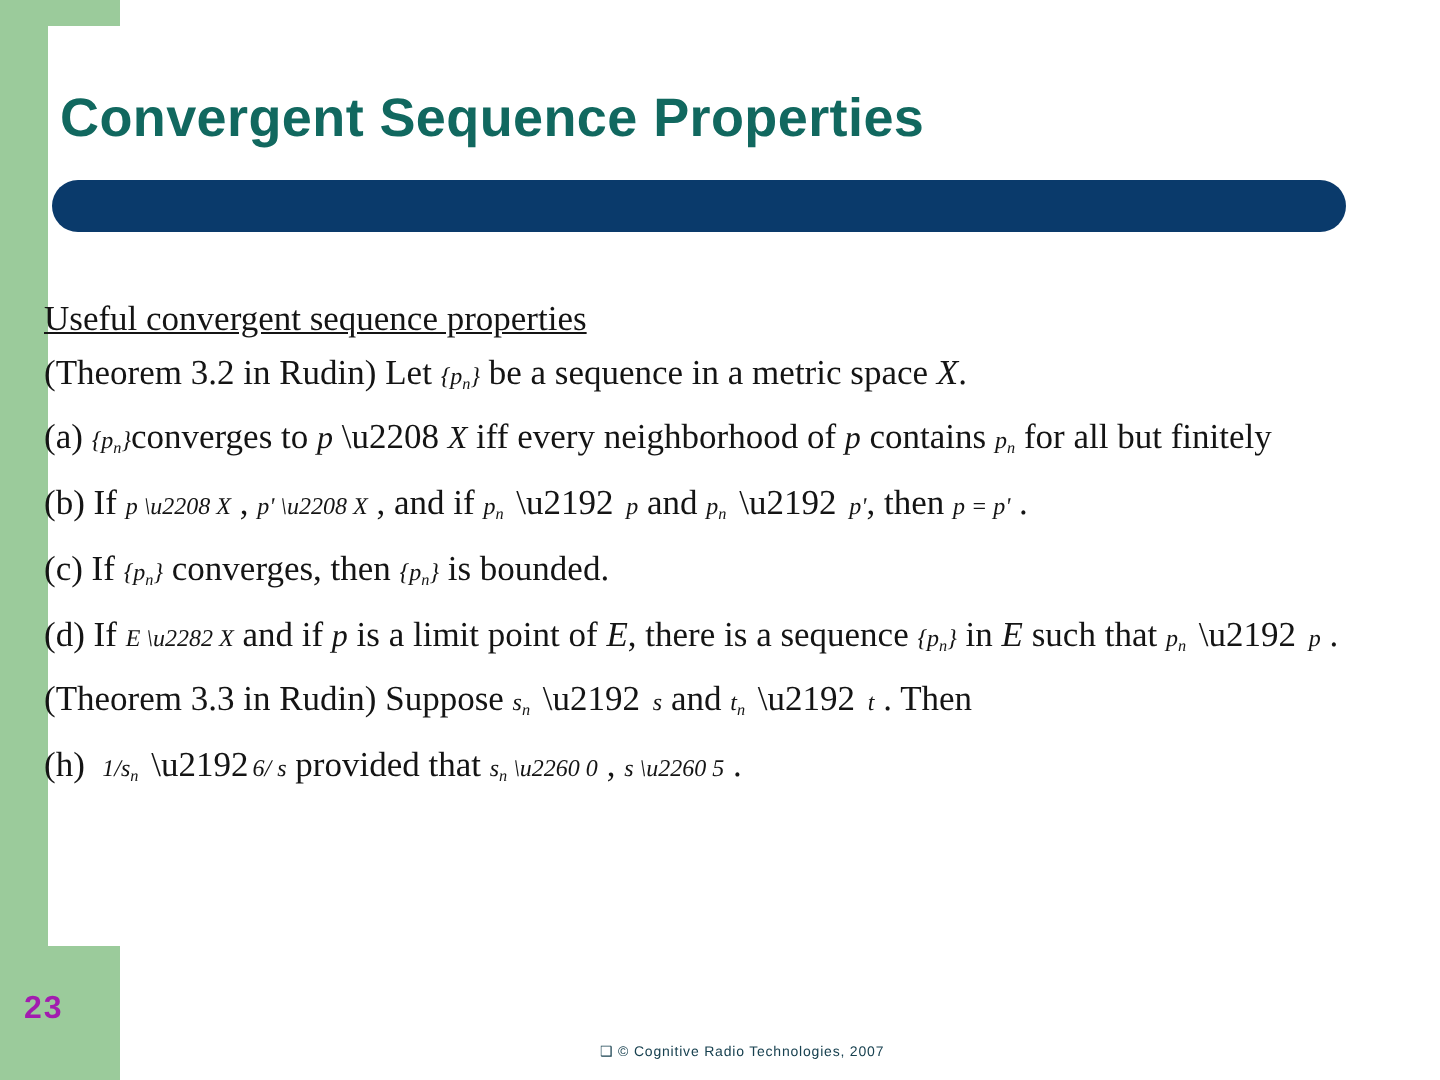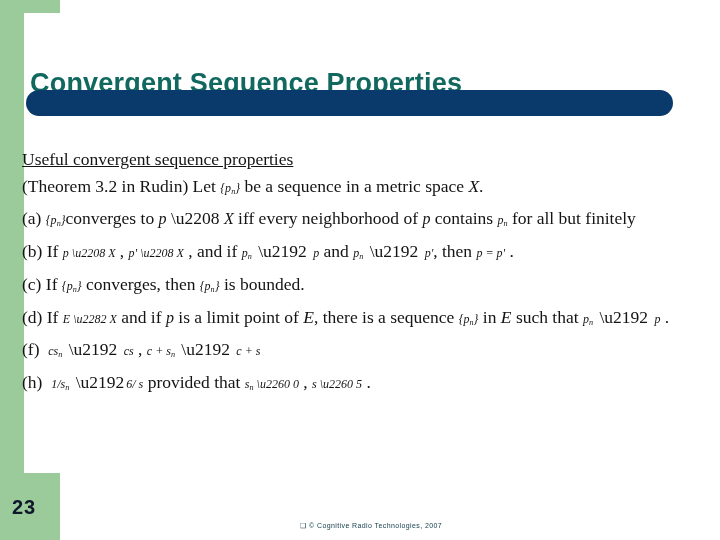--- a/index.html
+++ b/index.html
@@ -50,21 +50,21 @@
     left: 24px;
     top: 118px;
     width: 696px;
     height: 355px;
     background: #ffffff;
   }
 
   .page-title {
     position: absolute;
     left: 30px;
-    top: 68px;
+    top: 44px;
     width: 640px;
     font-family: "Liberation Sans", sans-serif;
     font-size: 27px;
     font-weight: bold;
     color: #11685f;
     letter-spacing: 0.2px;
     white-space: nowrap;
   }
 
   .title-rule {
@@ -125,23 +125,23 @@
   .sq-wave {
     text-decoration: none;
   }
 
   
   .page-number {
     position: absolute;
     left: 12px;
     top: 496px;
     font-family: "Liberation Sans", sans-serif;
-    font-size: 20px;
+    font-size: 16px;
     font-weight: bold;
-    color: #0f172a;
+    color: #a21caf;
     letter-spacing: 1px;
   }
 
   
   .footer {
     position: absolute;
     left: 300px;
     top: 522px;
     font-family: "Liberation Sans", sans-serif;
     font-size: 7px;
@@ -175,23 +175,23 @@
 
     <div class="line">(a)&nbsp;<span class="mathsm">{p<sub>n</sub>}</span><span class="op">converges to</span>&nbsp;<span class="mathword">p</span> <span class="op">\u2208</span> <span class="mathword">X</span> <span class="op">iff every neighborhood of</span> <span class="mathword">p</span> <span class="op">contains</span> <span class="mathsm">p<sub>n</sub></span> <span class="op">for all but finitely</span></div>
 
 
     <div class="line">(b) If&nbsp;<span class="mathsm">p \u2208 X</span> , <span class="mathsm">p' \u2208 X</span> , and if&nbsp;<span class="mathsm">p<sub>n</sub></span> <span class="arrow">\u2192</span> <span class="mathsm">p</span> and&nbsp;<span class="mathsm">p<sub>n</sub></span> <span class="arrow">\u2192</span> <span class="mathsm">p'</span>, then&nbsp;<span class="mathsm">p = p'</span> .</div>
 
     <div class="line">(c) If <span class="mathsm">{p<sub>n</sub>}</span> converges, then <span class="mathsm">{p<sub>n</sub>}</span> is bounded.</div>
 
     <div class="line">(d) If <span class="mathsm">E \u2282 X</span> and if <span class="mathword">p</span> is a limit point of <span class="upr">E</span>, there is a sequence <span class="mathsm">{p<sub>n</sub>}</span> in <span class="upr">E</span> such that <span class="mathsm">p<sub>n</sub></span> <span class="arrow">\u2192</span> <span class="mathsm">p</span> .</div>
 
-
-
-    <div class="line">(f)&nbsp;&nbsp;<span class="mathsm">cs<sub>n</sub></span> <span class="arrow">\u2192</span> <span class="mathsm">cs</span> , <span class="mathsm">c + s<sub>n</sub></span> <span class="arrow">\u2192</span> <span class="mathsm">c + s</span></div>
+    <div class="line">(Theorem 3.3 in <span class="sq-wave">Rudin</span>) Suppose&nbsp;<span class="mathsm">s<sub>n</sub></span> <span class="arrow">\u2192</span> <span class="mathsm">s</span> and <span class="mathsm">t<sub>n</sub></span> <span class="arrow">\u2192</span> <span class="mathsm">t</span> . Then</div>
+
+
 
 
     <div class="line">(h)&nbsp;&nbsp;<span class="mathsm">1/s<sub>n</sub></span> <span class="arrow">\u2192</span><span class="mathsm">6/ s</span> provided that&nbsp;<span class="mathsm">s<sub>n</sub> \u2260 0</span> , <span class="mathsm">s \u2260 5</span> .</div>
 
   </div>
 
   <div class="page-number">23</div>
 
   <div class="footer"><span class="glyph">❑</span> <span>© Cognitive Radio Technologies, 2007</span></div>
 

